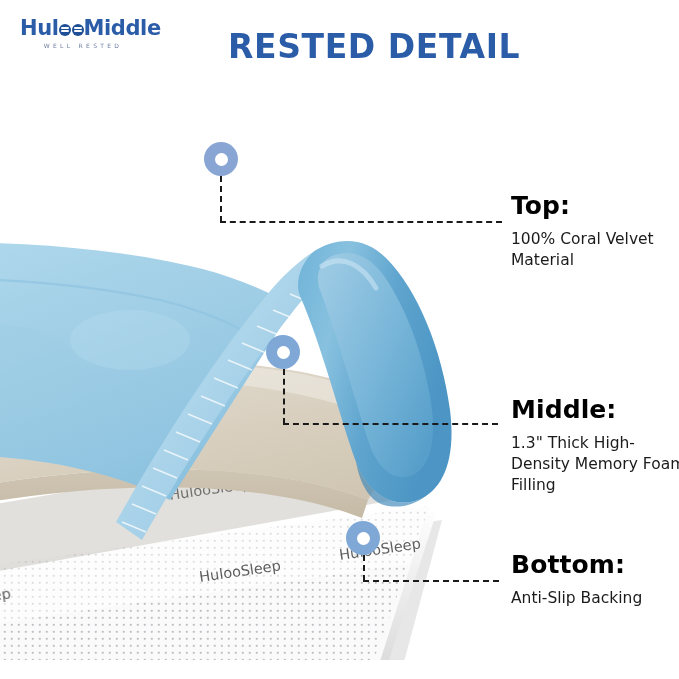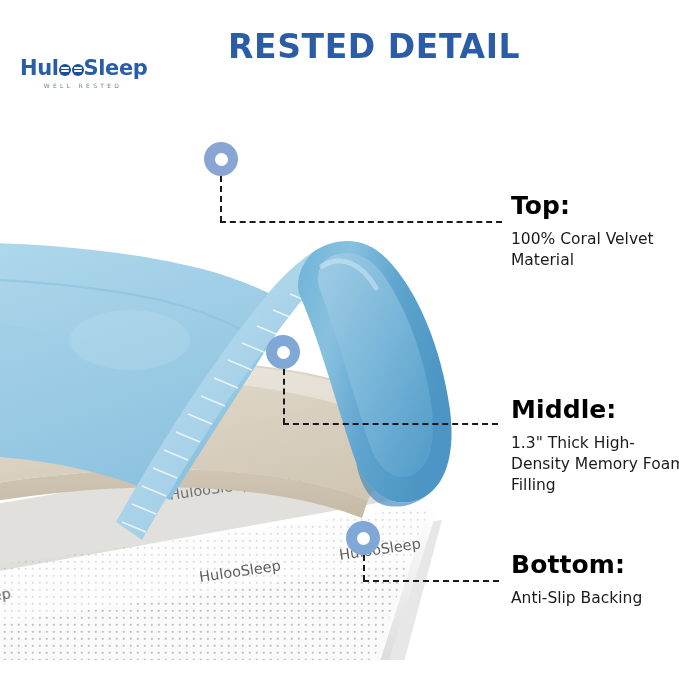--- a/index.html
+++ b/index.html
@@ -30,21 +30,20 @@
   #logo-wordmark {
     font-family: "DejaVu Sans", "Liberation Sans", sans-serif;
     font-weight: bold;
     font-size: 21px;
     color: #2B5CA8;
     letter-spacing: -0.4px;
     line-height: 1;
     display: flex;
     align-items: center;
     white-space: nowrap;
-    margin-top: 40px;
   }
   .logo-eyes {
     display: inline-flex;
     align-items: center;
     gap: 1px;
     margin: 0 0px;
     transform: translateY(1px);
   }
   .eye {
     width: 12px; height: 12px;
@@ -157,21 +156,21 @@
 
 <div id="stage">
 
   <div id="logo">
     <div id="logo-wordmark">
       <span>Hul</span>
       <span class="logo-eyes">
         <span class="eye"></span>
         <span class="eye"></span>
       </span>
-      <span>Sleep</span>
+      <span>Middle</span>
     </div>
     <div id="logo-tagline">WELL RESTED</div>
   </div>
 
   <div id="title">RESTED DETAIL</div>
 
   <div id="product">
     <svg width="700" height="590" viewBox="0 0 700 590" xmlns="http://www.w3.org/2000/svg">
       <defs>
 

